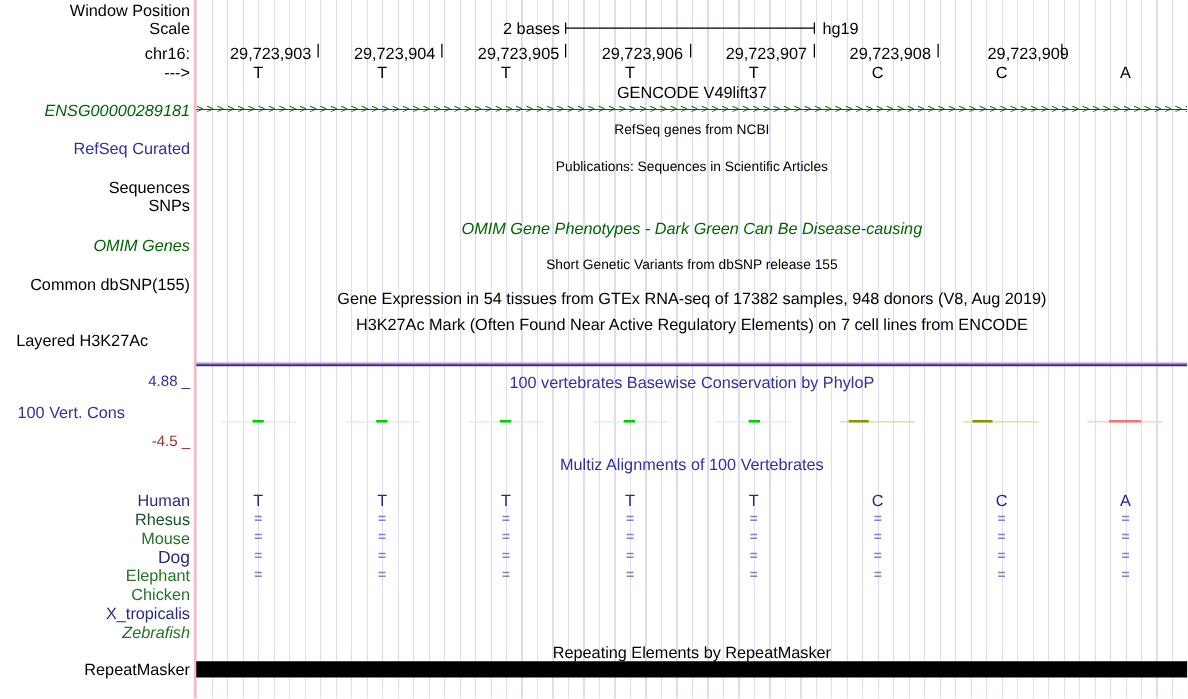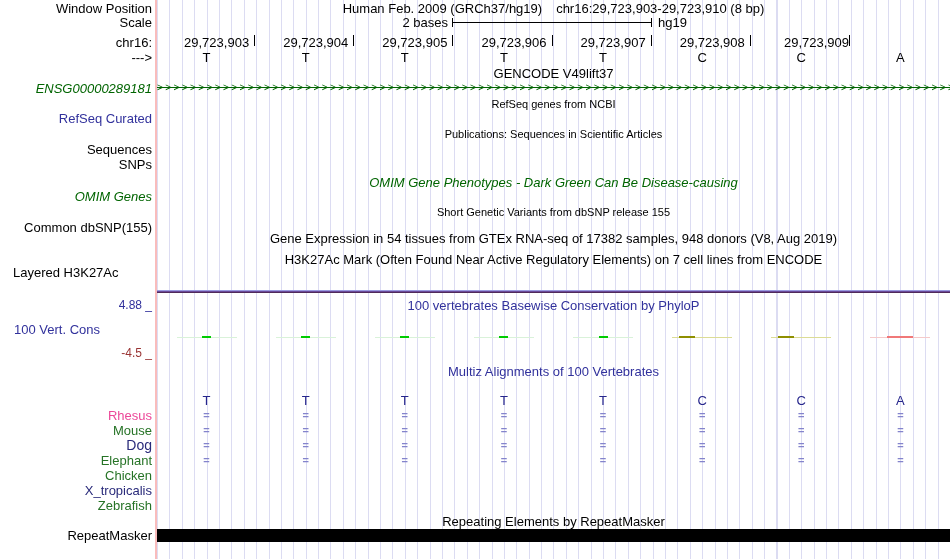--- a/index.html
+++ b/index.html
@@ -31,23 +31,20 @@
   #repeat-bar{left:157px;top:529px;width:793px;height:13px;background:#000;}
 </style>
 </head>
 <body>
 
 <div id="screen">
   <div id="grid" class="abs"></div>
   <div id="edge-line" class="abs"></div>
 
   <div class="abs lbl-r" style="top:2px">Window Position</div>
-  <div id="header-title" class="abs ctr" style="top:2px">
-    <span>Human Feb. 2009 (GRCh37/hg19)</span><span class="gap"></span><span>chr16:29,723,903-29,723,910 (8 bp)</span>
-  </div>
 
   <div class="abs lbl-r" style="top:16px">Scale</div>
   <div class="abs" style="left:157px;top:16px;width:291px;text-align:right;line-height:13px">2 bases</div>
   <div id="scalebar-line" class="abs"></div>
   <div class="abs scalebar-tick" style="left:452px"></div>
   <div class="abs scalebar-tick" style="left:651px"></div>
   <div class="abs" style="left:658px;top:16px;line-height:13px">hg19</div>
 
   <div class="abs lbl-r" style="top:36px">chr16:</div>
   <div class="abs lbl-r" style="top:51px">---&gt;</div>
@@ -88,21 +85,21 @@
     <div style="position: absolute; left: 256.125px; top: 36px; width: 92.125px; text-align: right; font-size: 13px; line-height: 13px; white-space: nowrap;">29,723,904</div>
     <div style="position: absolute; left: 353.25px; top: 35px; width: 1px; height: 11px; background: rgb(0, 0, 0);"></div>
     <div style="position: absolute; left: 355.25px; top: 36px; width: 92.125px; text-align: right; font-size: 13px; line-height: 13px; white-space: nowrap;">29,723,905</div>
     <div style="position: absolute; left: 452.375px; top: 35px; width: 1px; height: 11px; background: rgb(0, 0, 0);"></div>
     <div style="position: absolute; left: 454.375px; top: 36px; width: 92.125px; text-align: right; font-size: 13px; line-height: 13px; white-space: nowrap;">29,723,906</div>
     <div style="position: absolute; left: 551.5px; top: 35px; width: 1px; height: 11px; background: rgb(0, 0, 0);"></div>
     <div style="position: absolute; left: 553.5px; top: 36px; width: 92.125px; text-align: right; font-size: 13px; line-height: 13px; white-space: nowrap;">29,723,907</div>
     <div style="position: absolute; left: 650.625px; top: 35px; width: 1px; height: 11px; background: rgb(0, 0, 0);"></div>
     <div style="position: absolute; left: 652.625px; top: 36px; width: 92.125px; text-align: right; font-size: 13px; line-height: 13px; white-space: nowrap;">29,723,908</div>
     <div style="position: absolute; left: 749.75px; top: 35px; width: 1px; height: 11px; background: rgb(0, 0, 0);"></div>
-    <div style="position: absolute; left: 784px; top: 36px; width: 92.125px; text-align: left; font-size: 13px; line-height: 13px; white-space: nowrap;">29,723,909</div>
+    <div style="position: absolute; left: 763px; top: 36px; width: 92.125px; text-align: right; font-size: 13px; line-height: 13px; white-space: nowrap;">29,723,909</div>
     <div style="position: absolute; left: 848.875px; top: 35px; width: 1px; height: 11px; background: rgb(0, 0, 0);"></div>
     <div style="position: absolute; left: 157px; top: 51px; width: 99.125px; text-align: center; font-size: 13px; line-height: 13px;">T</div>
     <div style="position: absolute; left: 256.125px; top: 51px; width: 99.125px; text-align: center; font-size: 13px; line-height: 13px;">T</div>
     <div style="position: absolute; left: 355.25px; top: 51px; width: 99.125px; text-align: center; font-size: 13px; line-height: 13px;">T</div>
     <div style="position: absolute; left: 454.375px; top: 51px; width: 99.125px; text-align: center; font-size: 13px; line-height: 13px;">T</div>
     <div style="position: absolute; left: 553.5px; top: 51px; width: 99.125px; text-align: center; font-size: 13px; line-height: 13px;">T</div>
     <div style="position: absolute; left: 652.625px; top: 51px; width: 99.125px; text-align: center; font-size: 13px; line-height: 13px;">C</div>
     <div style="position: absolute; left: 751.75px; top: 51px; width: 99.125px; text-align: center; font-size: 13px; line-height: 13px;">C</div>
     <div style="position: absolute; left: 850.875px; top: 51px; width: 99.125px; text-align: center; font-size: 13px; line-height: 13px;">A</div>
     <div style="position: absolute; left: 157px; top: 82px; width: 793px; height: 12px; overflow: hidden; white-space: nowrap; font-size: 10px; line-height: 12px; letter-spacing: 2.4px; color: rgb(0, 100, 0); background-image: linear-gradient(transparent 5px, rgb(0, 100, 0) 5px, rgb(0, 100, 0) 6px, transparent 6px);">&gt;&gt;&gt;&gt;&gt;&gt;&gt;&gt;&gt;&gt;&gt;&gt;&gt;&gt;&gt;&gt;&gt;&gt;&gt;&gt;&gt;&gt;&gt;&gt;&gt;&gt;&gt;&gt;&gt;&gt;&gt;&gt;&gt;&gt;&gt;&gt;&gt;&gt;&gt;&gt;&gt;&gt;&gt;&gt;&gt;&gt;&gt;&gt;&gt;&gt;&gt;&gt;&gt;&gt;&gt;&gt;&gt;&gt;&gt;&gt;&gt;&gt;&gt;&gt;&gt;&gt;&gt;&gt;&gt;&gt;&gt;&gt;&gt;&gt;&gt;&gt;&gt;&gt;&gt;&gt;&gt;&gt;&gt;&gt;&gt;&gt;&gt;&gt;&gt;&gt;&gt;&gt;&gt;&gt;&gt;&gt;&gt;&gt;&gt;&gt;</div>
@@ -115,29 +112,30 @@
     <div style="position: absolute; left: 473.938px; top: 337px; width: 60px; height: 1px; background: rgb(217, 242, 217);"></div>
     <div style="position: absolute; left: 499.438px; top: 336px; width: 9px; height: 2px; background: rgb(0, 204, 0);"></div>
     <div style="position: absolute; left: 573.062px; top: 337px; width: 60px; height: 1px; background: rgb(217, 242, 217);"></div>
     <div style="position: absolute; left: 598.562px; top: 336px; width: 9px; height: 2px; background: rgb(0, 204, 0);"></div>
     <div style="position: absolute; left: 672.188px; top: 337px; width: 60px; height: 1px; background: rgb(220, 220, 150);"></div>
     <div style="position: absolute; left: 679.188px; top: 336px; width: 16px; height: 2px; background: rgb(143, 143, 0);"></div>
     <div style="position: absolute; left: 771.312px; top: 337px; width: 60px; height: 1px; background: rgb(220, 220, 150);"></div>
     <div style="position: absolute; left: 778.312px; top: 336px; width: 16px; height: 2px; background: rgb(143, 143, 0);"></div>
     <div style="position: absolute; left: 870.438px; top: 337px; width: 60px; height: 1px; background: rgb(245, 202, 202);"></div>
     <div style="position: absolute; left: 887.438px; top: 336px; width: 26px; height: 2px; background: rgb(240, 120, 120);"></div>
+    <div style="position: absolute; left: 0px; top: 393px; width: 152px; height: 15px; line-height: 15px; text-align: right; font-size: 13px; color: rgb(41, 42, 122);">Human</div>
     <div style="position: absolute; left: 157px; top: 393px; width: 99.125px; height: 15px; line-height: 15px; text-align: center; font-size: 13px; color: rgb(38, 38, 140);">T</div>
     <div style="position: absolute; left: 256.125px; top: 393px; width: 99.125px; height: 15px; line-height: 15px; text-align: center; font-size: 13px; color: rgb(38, 38, 140);">T</div>
     <div style="position: absolute; left: 355.25px; top: 393px; width: 99.125px; height: 15px; line-height: 15px; text-align: center; font-size: 13px; color: rgb(38, 38, 140);">T</div>
     <div style="position: absolute; left: 454.375px; top: 393px; width: 99.125px; height: 15px; line-height: 15px; text-align: center; font-size: 13px; color: rgb(38, 38, 140);">T</div>
     <div style="position: absolute; left: 553.5px; top: 393px; width: 99.125px; height: 15px; line-height: 15px; text-align: center; font-size: 13px; color: rgb(38, 38, 140);">T</div>
     <div style="position: absolute; left: 652.625px; top: 393px; width: 99.125px; height: 15px; line-height: 15px; text-align: center; font-size: 13px; color: rgb(38, 38, 140);">C</div>
     <div style="position: absolute; left: 751.75px; top: 393px; width: 99.125px; height: 15px; line-height: 15px; text-align: center; font-size: 13px; color: rgb(38, 38, 140);">C</div>
     <div style="position: absolute; left: 850.875px; top: 393px; width: 99.125px; height: 15px; line-height: 15px; text-align: center; font-size: 13px; color: rgb(38, 38, 140);">A</div>
-    <div style="position: absolute; left: 0px; top: 408px; width: 152px; height: 15px; line-height: 15px; text-align: right; font-size: 13px; color: #ec4899;">Rhesus</div>
+    <div style="position: absolute; left: 0px; top: 408px; width: 152px; height: 15px; line-height: 15px; text-align: right; font-size: 13px; color: #14532d;">Rhesus</div>
     <div style="position: absolute; left: 157px; top: 408px; width: 99.125px; height: 15px; line-height: 15px; text-align: center; font-size: 11px; font-weight: bold; color: rgb(132, 132, 204);">=</div>
     <div style="position: absolute; left: 256.125px; top: 408px; width: 99.125px; height: 15px; line-height: 15px; text-align: center; font-size: 11px; font-weight: bold; color: rgb(132, 132, 204);">=</div>
     <div style="position: absolute; left: 355.25px; top: 408px; width: 99.125px; height: 15px; line-height: 15px; text-align: center; font-size: 11px; font-weight: bold; color: rgb(132, 132, 204);">=</div>
     <div style="position: absolute; left: 454.375px; top: 408px; width: 99.125px; height: 15px; line-height: 15px; text-align: center; font-size: 11px; font-weight: bold; color: rgb(132, 132, 204);">=</div>
     <div style="position: absolute; left: 553.5px; top: 408px; width: 99.125px; height: 15px; line-height: 15px; text-align: center; font-size: 11px; font-weight: bold; color: rgb(132, 132, 204);">=</div>
     <div style="position: absolute; left: 652.625px; top: 408px; width: 99.125px; height: 15px; line-height: 15px; text-align: center; font-size: 11px; font-weight: bold; color: rgb(132, 132, 204);">=</div>
     <div style="position: absolute; left: 751.75px; top: 408px; width: 99.125px; height: 15px; line-height: 15px; text-align: center; font-size: 11px; font-weight: bold; color: rgb(132, 132, 204);">=</div>
     <div style="position: absolute; left: 850.875px; top: 408px; width: 99.125px; height: 15px; line-height: 15px; text-align: center; font-size: 11px; font-weight: bold; color: rgb(132, 132, 204);">=</div>
     <div style="position: absolute; left: 0px; top: 423px; width: 152px; height: 15px; line-height: 15px; text-align: right; font-size: 13px; color: rgb(38, 115, 38);">Mouse</div>
     <div style="position: absolute; left: 157px; top: 423px; width: 99.125px; height: 15px; line-height: 15px; text-align: center; font-size: 11px; font-weight: bold; color: rgb(132, 132, 204);">=</div>
@@ -161,14 +159,14 @@
     <div style="position: absolute; left: 157px; top: 453px; width: 99.125px; height: 15px; line-height: 15px; text-align: center; font-size: 11px; font-weight: bold; color: rgb(132, 132, 204);">=</div>
     <div style="position: absolute; left: 256.125px; top: 453px; width: 99.125px; height: 15px; line-height: 15px; text-align: center; font-size: 11px; font-weight: bold; color: rgb(132, 132, 204);">=</div>
     <div style="position: absolute; left: 355.25px; top: 453px; width: 99.125px; height: 15px; line-height: 15px; text-align: center; font-size: 11px; font-weight: bold; color: rgb(132, 132, 204);">=</div>
     <div style="position: absolute; left: 454.375px; top: 453px; width: 99.125px; height: 15px; line-height: 15px; text-align: center; font-size: 11px; font-weight: bold; color: rgb(132, 132, 204);">=</div>
     <div style="position: absolute; left: 553.5px; top: 453px; width: 99.125px; height: 15px; line-height: 15px; text-align: center; font-size: 11px; font-weight: bold; color: rgb(132, 132, 204);">=</div>
     <div style="position: absolute; left: 652.625px; top: 453px; width: 99.125px; height: 15px; line-height: 15px; text-align: center; font-size: 11px; font-weight: bold; color: rgb(132, 132, 204);">=</div>
     <div style="position: absolute; left: 751.75px; top: 453px; width: 99.125px; height: 15px; line-height: 15px; text-align: center; font-size: 11px; font-weight: bold; color: rgb(132, 132, 204);">=</div>
     <div style="position: absolute; left: 850.875px; top: 453px; width: 99.125px; height: 15px; line-height: 15px; text-align: center; font-size: 11px; font-weight: bold; color: rgb(132, 132, 204);">=</div>
     <div style="position: absolute; left: 0px; top: 468px; width: 152px; height: 15px; line-height: 15px; text-align: right; font-size: 13px; color: rgb(38, 115, 38);">Chicken</div>
     <div style="position: absolute; left: 0px; top: 483px; width: 152px; height: 15px; line-height: 15px; text-align: right; font-size: 13px; color: rgb(41, 42, 122);">X_tropicalis</div>
-    <div style="position: absolute; left: 0px; top: 498px; width: 152px; height: 15px; line-height: 15px; text-align: right; font-size: 13px; color: rgb(38, 115, 38);">Zebrafish</div>
+    <div style="position: absolute; left: 0px; top: 498px; width: 152px; height: 15px; line-height: 15px; text-align: right; font-size: 13px; color: rgb(38, 115, 38); font-style: italic;">Zebrafish</div>
   </div>
 
 </body></html>

